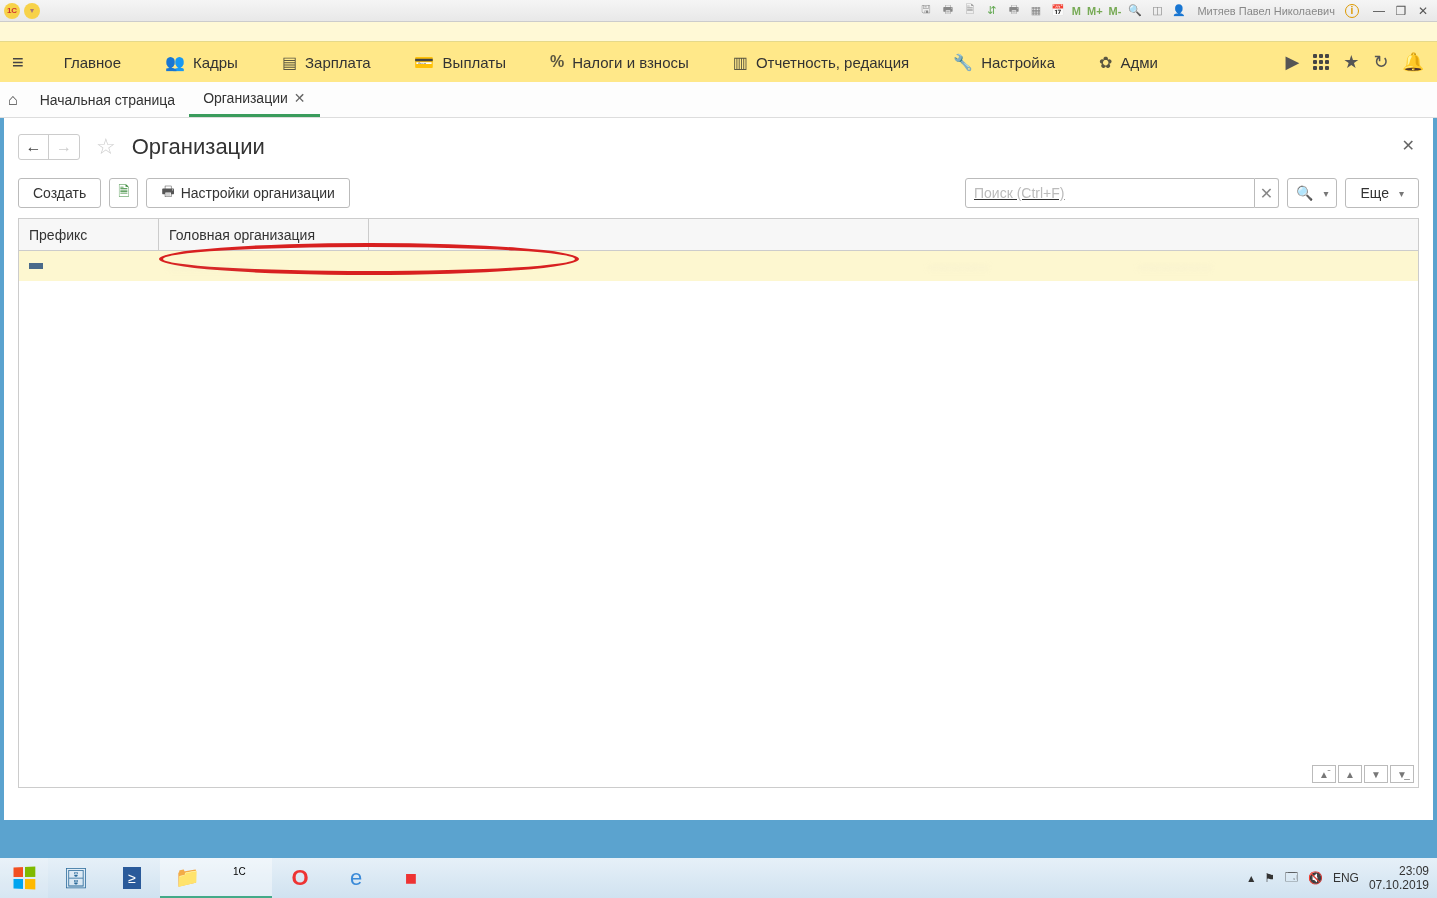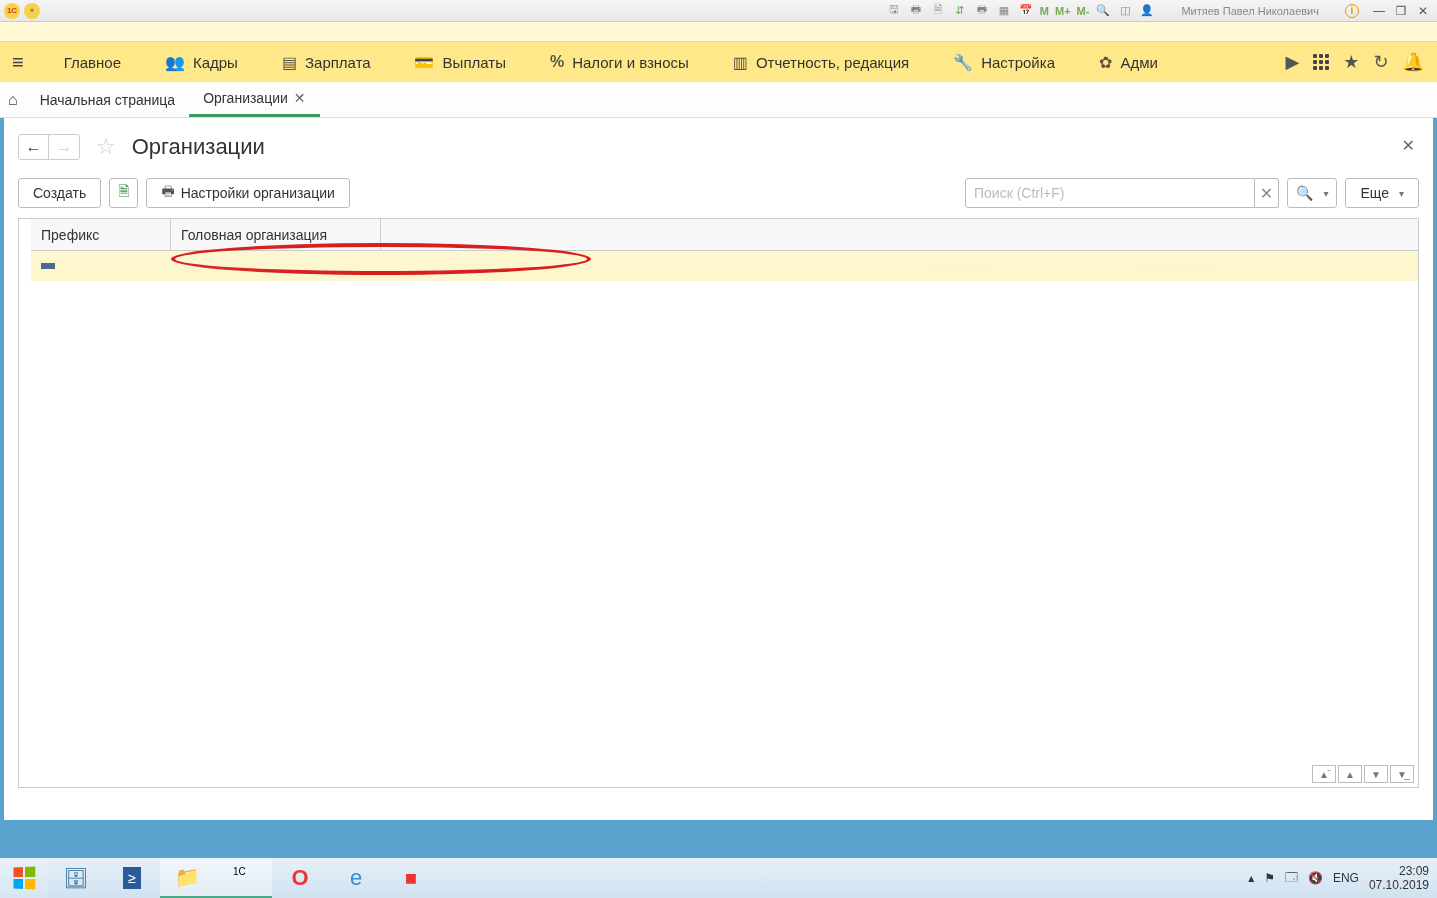--- a/index.html
+++ b/index.html
@@ -7,21 +7,21 @@
 
 
 .titlebar { height: 22px; background: linear-gradient(#f5f5f5, #e8e8e8); display: flex; align-items: center; font-size: 12px; color: #555; border-bottom: 1px solid #ccc; position: relative; }
 .titlebar .left { display: flex; align-items: center; gap: 4px; padding-left: 4px; }
 .titlebar .logo1c { width: 16px; height: 16px; background: #f7d249; border-radius: 50%; display: flex; align-items: center; justify-content: center; font-size: 8px; font-weight: bold; color: #c33; }
 .titlebar .dropdown { width: 16px; height: 16px; background: #f7d249; border-radius: 50%; display: flex; align-items: center; justify-content: center; font-size: 8px; color: #a77; }
 .titlebar-icons { display: flex; gap: 6px; margin-left: auto; align-items: center; }
 .titlebar-icons span { width: 16px; height: 16px; display: inline-flex; align-items: center; justify-content: center; font-size: 11px; color: #888; cursor: pointer; }
 .titlebar-icons .mtext { font-weight: bold; color: #7a5; width: auto; }
 .titlebar-icons .info-i { color: #d90; font-weight: bold; border: 1px solid #d90; border-radius: 50%; width: 14px; height: 14px; font-size: 10px; }
-.user-label { font-size: 12px; color: #333; margin: 0 20px; text-align: center; }
+.user-label { font-size: 12px; color: #333; margin: 0 4px; text-align: center; }
 .win-controls { display: flex; gap: 2px; padding: 0 4px; }
 .win-controls span { width: 20px; height: 16px; display: inline-flex; align-items: center; justify-content: center; font-size: 12px; color: #555; cursor: pointer; }
 
 
 .yellowstrip { height: 20px; background: #fff9d6; border-bottom: 1px solid #e6d98a; }
 
 
 .mainnav { height: 40px; background: #ffe889; display: flex; align-items: center; padding: 0 12px; gap: 0; }
 .mainnav .burger { font-size: 20px; color: #444; margin-right: 18px; cursor: pointer; }
 .mainnav .item { display: flex; align-items: center; gap: 8px; padding: 0 22px; font-size: 15px; color: #333; cursor: pointer; height: 48px; }
@@ -49,28 +49,28 @@
 .page-title { font-size: 22px; color: #333; }
 .close-page { position: absolute; right: 4px; top: 2px; font-size: 16px; color: #666; cursor: pointer; }
 
 
 .toolbar { display: flex; align-items: center; gap: 8px; margin-bottom: 10px; }
 .btn { border: 1px solid #bbb; background: #fff; border-radius: 3px; padding: 5px 14px; font-size: 14px; color: #333; cursor: pointer; display: flex; align-items: center; gap: 6px; height: 30px; }
 .btn.icon-only { padding: 5px 8px; }
 .printer-ic { color: #555; }
 .toolbar-right { margin-left: auto; display: flex; gap: 8px; align-items: center; }
 .search-box { position: relative; display: flex; align-items: center; }
-.search-box input { width: 290px; height: 30px; border: 1px solid #bbb; border-radius: 3px 0 0 3px; padding: 0 28px 0 8px; font-size: 14px; color: #333; }
+.search-box input { width: 290px; height: 30px; border: 1px solid #bbb; border-radius: 3px 0 0 3px; padding: 0 28px 0 8px; font-size: 14px; color: #333; text-decoration: underline; }
 .search-box input::placeholder { color: #bbb; }
 .search-clear { width: 24px; height: 30px; border: 1px solid #bbb; border-left: none; border-radius: 0 3px 3px 0; display: flex; align-items: center; justify-content: center; color: #888; cursor: pointer; }
 .search-btn { color: #2a7ab8; }
 .dropdown-caret::after { content: "▾"; margin-left: 4px; font-size: 10px; color: #777; }
 
 
-.table { border: 1px solid #ccc; height: 570px; position: relative; padding-left: 12px; }
+.table { border: 1px solid #ccc; height: 570px; position: relative; }
 .thead { display: flex; background: #f7f7f7; border-bottom: 1px solid #ccc; height: 32px; }
 .thead .th { padding: 6px 10px; font-size: 14px; color: #333; border-right: 1px solid #ccc; display: flex; align-items: center; }
 .th-prefix { width: 140px; }
 .th-name { flex: 1; position: relative; }
 .th-name .sort-ind { position: absolute; right: 8px; color: #888; font-size: 12px; }
 .th-head { width: 210px; }
 .th-inn { width: 290px; border-right: none; }
 .trow { display: flex; height: 30px; align-items: center; background: #fdf7d0; }
 .trow .td { padding: 4px 10px; font-size: 13px; color: #999; height: 30px; display: flex; align-items: center; }
 .td-prefix { width: 140px; border-right: 0; }

